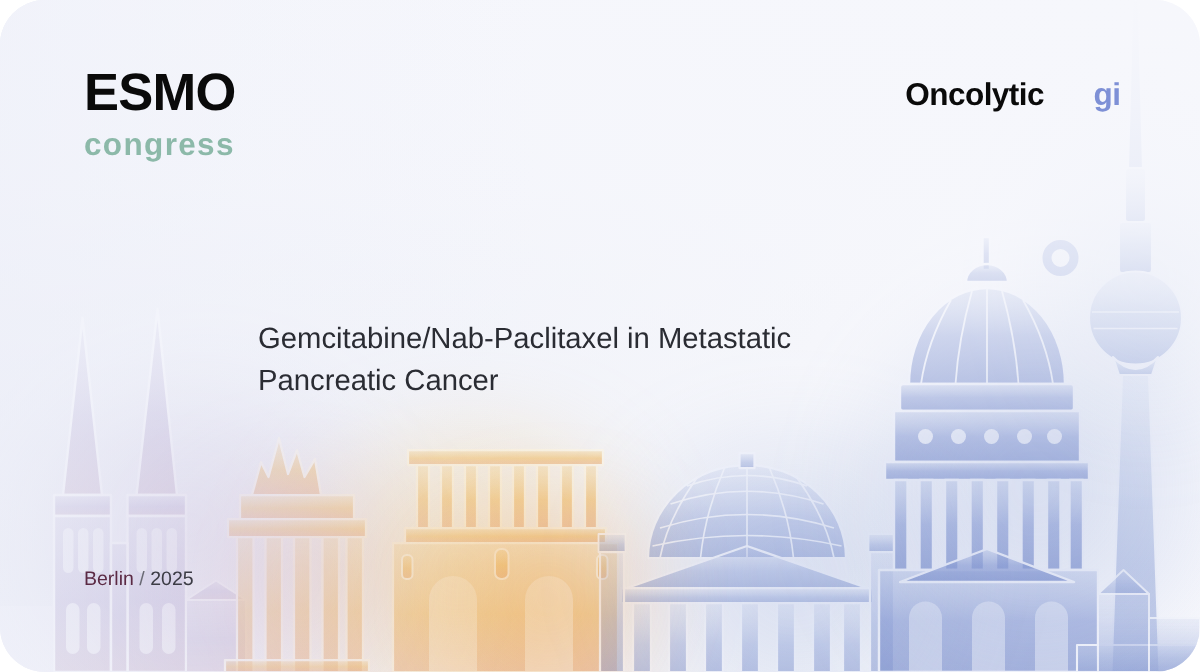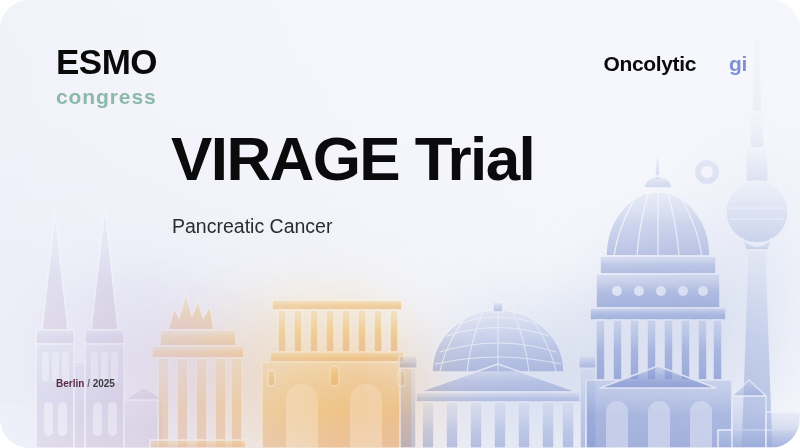--- a/index.html
+++ b/index.html
@@ -151,22 +151,22 @@
     font-weight: 400;
     line-height: 28px;
     color: #2a2c33;
   }
   .subhead-line { display: block; white-space: nowrap; }
 
   .footer-meta {
     position: absolute;
     left: 56px;
     top: 379px;
-    font-size: 10px;
-    font-weight: 700;
+    font-size: 13px;
+    font-weight: 400;
     line-height: 1;
     white-space: nowrap;
   }
   .footer-city { color: #5b2a44; }
   .footer-sep  { color: #6a6a74; }
   .footer-year { color: #3c3c45; }
 </style>
 </head>
 <body>
 
@@ -422,22 +422,22 @@
 
   <div class="content">
 
     <div class="esmo-logo">
       <div class="esmo-word">ESMO</div>
       <div class="esmo-sub">congress</div>
     </div>
 
     <div class="brand-logo"><span>Oncolytic</span><span class="brand-suffix">gi</span></div>
 
-    <div class="headline">VIRAGE Trial</div>
 
     <div class="subhead">
+      <span class="subhead-line">Gemcitabine/Nab-Paclitaxel in Metastatic</span>
       <span class="subhead-line">Pancreatic Cancer</span>
     </div>
 
     <div class="footer-meta"><span class="footer-city">Berlin</span><span class="footer-sep">&nbsp;</span><span class="footer-sep">/</span><span class="footer-sep">&nbsp;</span><span class="footer-year">2025</span></div>
 
   </div>
 </div>
 
 </body></html>

